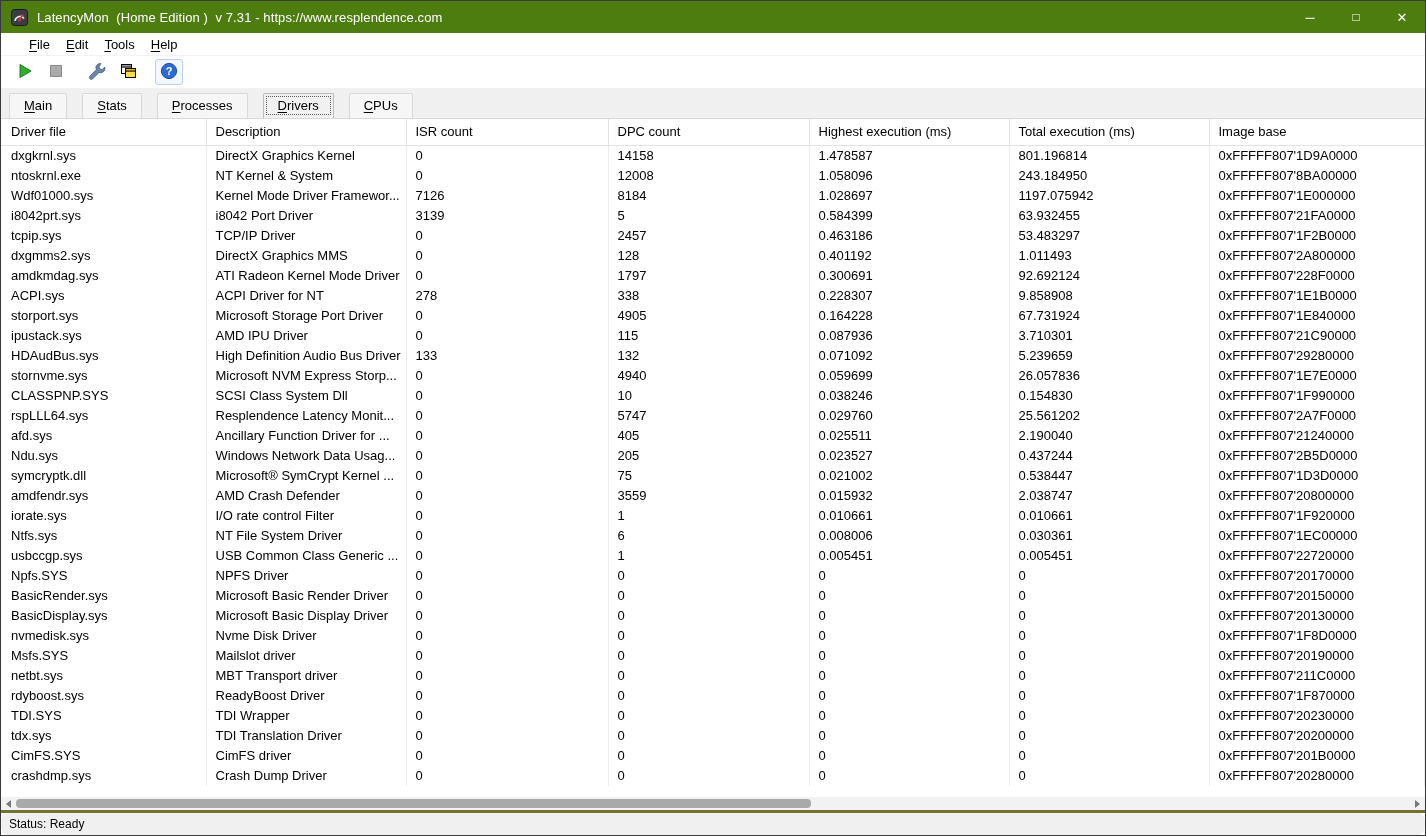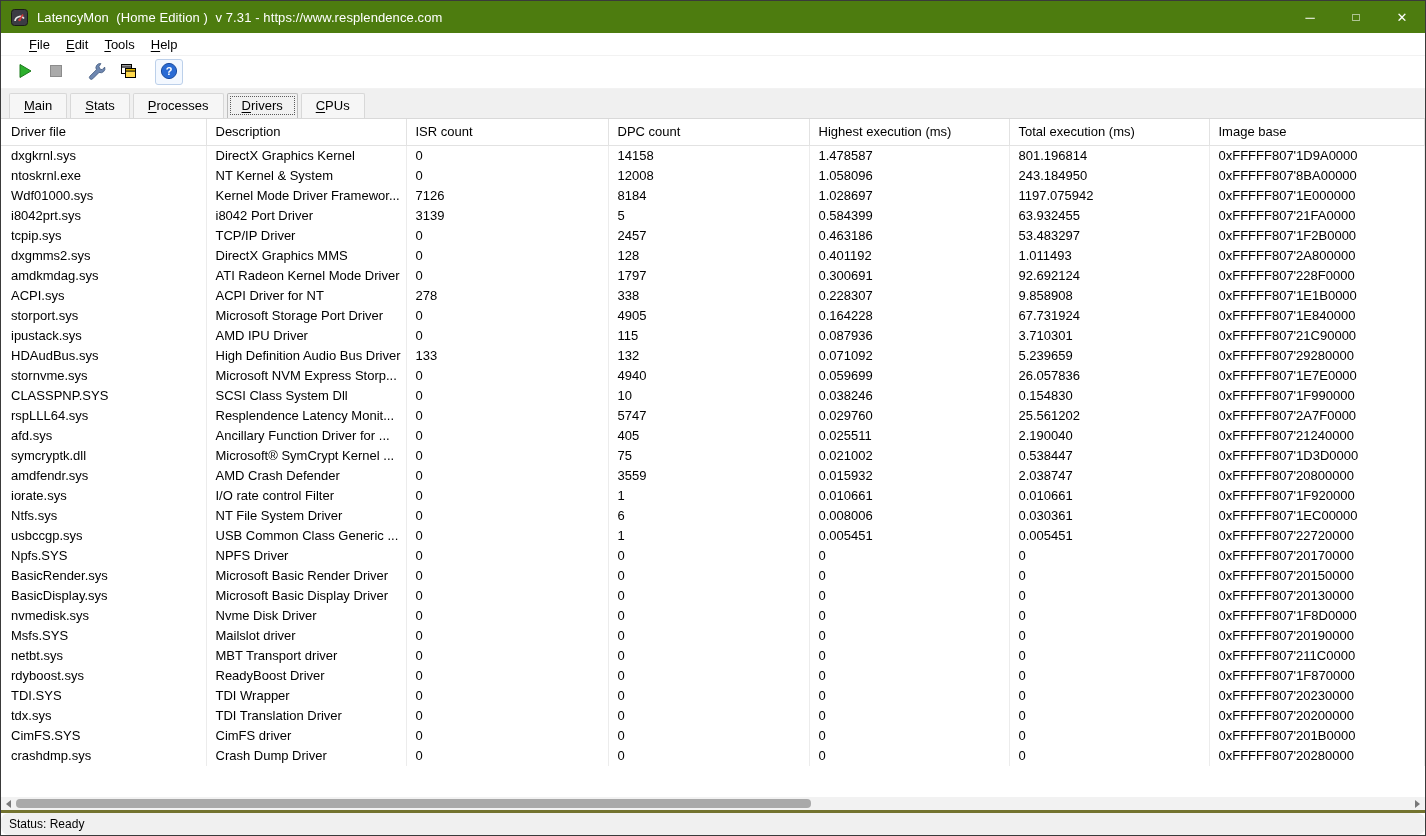--- a/index.html
+++ b/index.html
@@ -59,20 +59,21 @@
   .tb-gap { width:10px; }
   .tb-btn.help-focused { border:1px solid #bcd0ea; border-radius:3px; background:#f3f8ff; }
 
   
   .tabbar {
     height:30px; flex:0 0 30px;
     background:#f0f0f0;
     display:flex; align-items:flex-end;
     padding:0 0 0 8px;
     border-bottom:1px solid #d9d9d9;
+    gap:12px;
   }
   .tab {
     height:25px;
     padding:4px 14px 0 14px;
     margin-right:3px;
     font-size:13px; color:#000;
     background:#f6f6f6;
     border:1px solid #d8d8d8;
     border-bottom:none;
     border-radius:2px 2px 0 0;
@@ -391,20 +392,29 @@
           <tr>
             <td>afd.sys</td>
             <td>Ancillary Function Driver for ...</td>
             <td>0</td>
             <td>405</td>
             <td>0.025511</td>
             <td>2.190040</td>
             <td>0xFFFFF807'21240000</td>
           </tr>
           <tr>
+            <td>Ndu.sys</td>
+            <td>Windows Network Data Usag...</td>
+            <td>0</td>
+            <td>205</td>
+            <td>0.023527</td>
+            <td>0.437244</td>
+            <td>0xFFFFF807'2B5D0000</td>
+          </tr>
+          <tr>
             <td>symcryptk.dll</td>
             <td>Microsoft® SymCrypt Kernel ...</td>
             <td>0</td>
             <td>75</td>
             <td>0.021002</td>
             <td>0.538447</td>
             <td>0xFFFFF807'1D3D0000</td>
           </tr>
           <tr>
             <td>amdfendr.sys</td>

